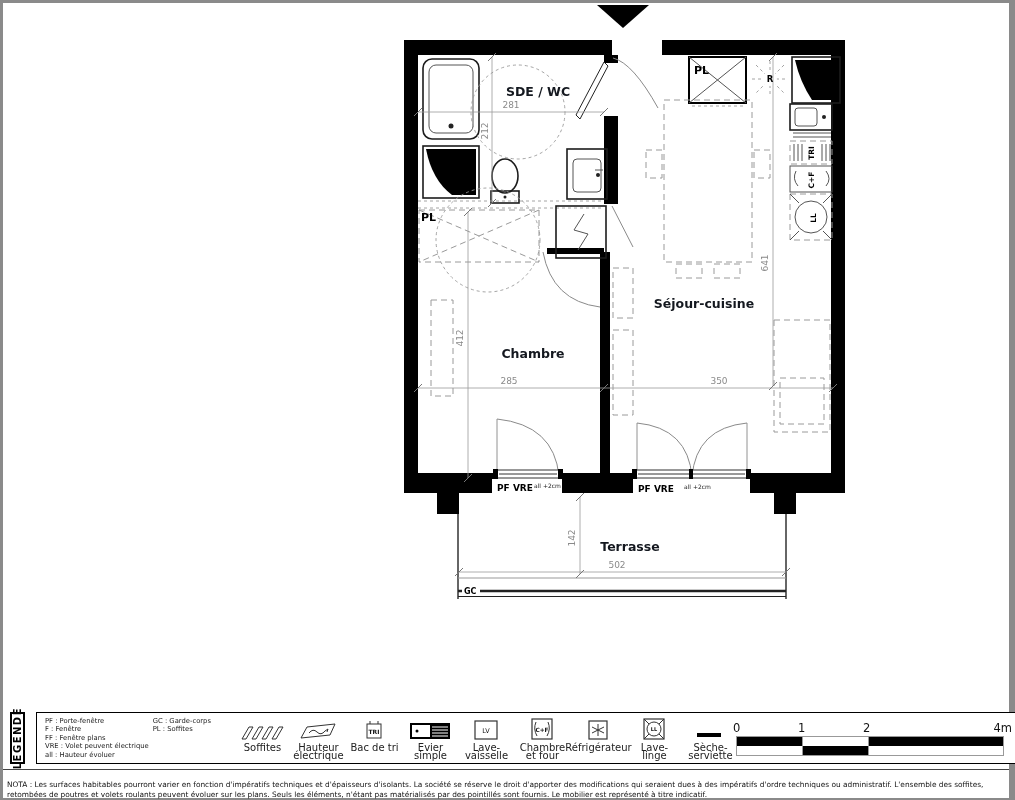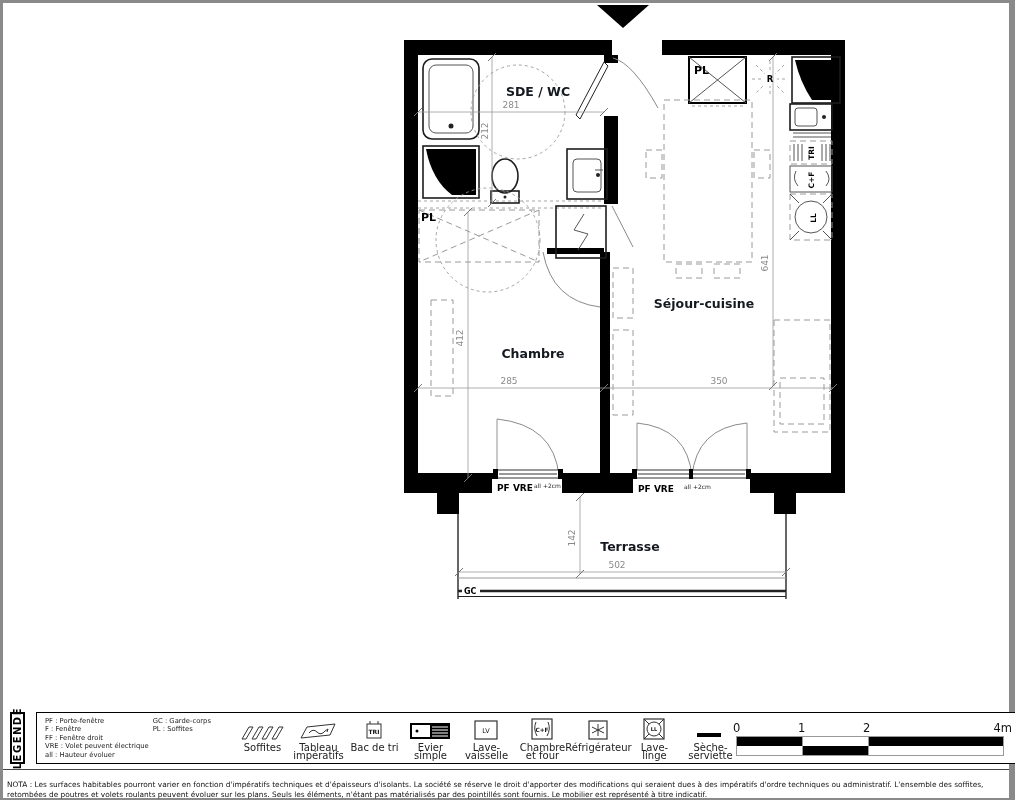--- a/index.html
+++ b/index.html
@@ -275,21 +275,21 @@
 
   <div class="legend-row">
     <div class="legend-title-box">
       <span class="legend-title">LEGENDE</span>
     </div>
     <div class="legend-box">
       <div class="abbr-cols">
         <div>
           <div>PF : Porte-fenêtre</div>
           <div>F : Fenêtre</div>
-          <div>FF : Fenêtre droit</div>
+          <div>FF : Fenêtre plans</div>
           <div>VRE : Volet peuvent électrique</div>
           <div>all : Hauteur évoluer</div>
         </div>
         <div>
           <div>GC : Garde-corps</div>
           <div>PL : Soffites</div>
         </div>
       </div>
 
       <div class="legend-items">
@@ -305,21 +305,21 @@
           <span class="lbl">Soffites</span>
         </div>
         <div class="legend-item">
           <span class="ic">
             <svg width="40" height="20" viewBox="0 0 40 20">
               <path d="M3,17 L9,6 L37,3 L32,14 Z" fill="none" stroke="#333"></path>
               <path d="M11,12 q4,-5 8,-1 q4,4 8,-1" fill="none" stroke="#333"></path>
               <path d="M27,10 l3,-2 l-1,3" fill="none" stroke="#333"></path>
             </svg>
             </span>
-          <span class="lbl">Tableau impératifs</span>
+          <span class="lbl">Hauteur électrique</span>
         </div>
         <div class="legend-item">
           <span class="ic">
             <svg width="20" height="22" viewBox="0 0 20 22">
               <rect x="3" y="5" width="14" height="14" fill="none" stroke="#333"></rect>
               <line x1="6" y1="2" x2="6" y2="5" stroke="#333"></line>
               <line x1="14" y1="2" x2="14" y2="5" stroke="#333"></line>
               <text x="10" y="14.5" text-anchor="middle" font-size="6" font-weight="bold" fill="#111">TRI</text>
             </svg>
             </span>

